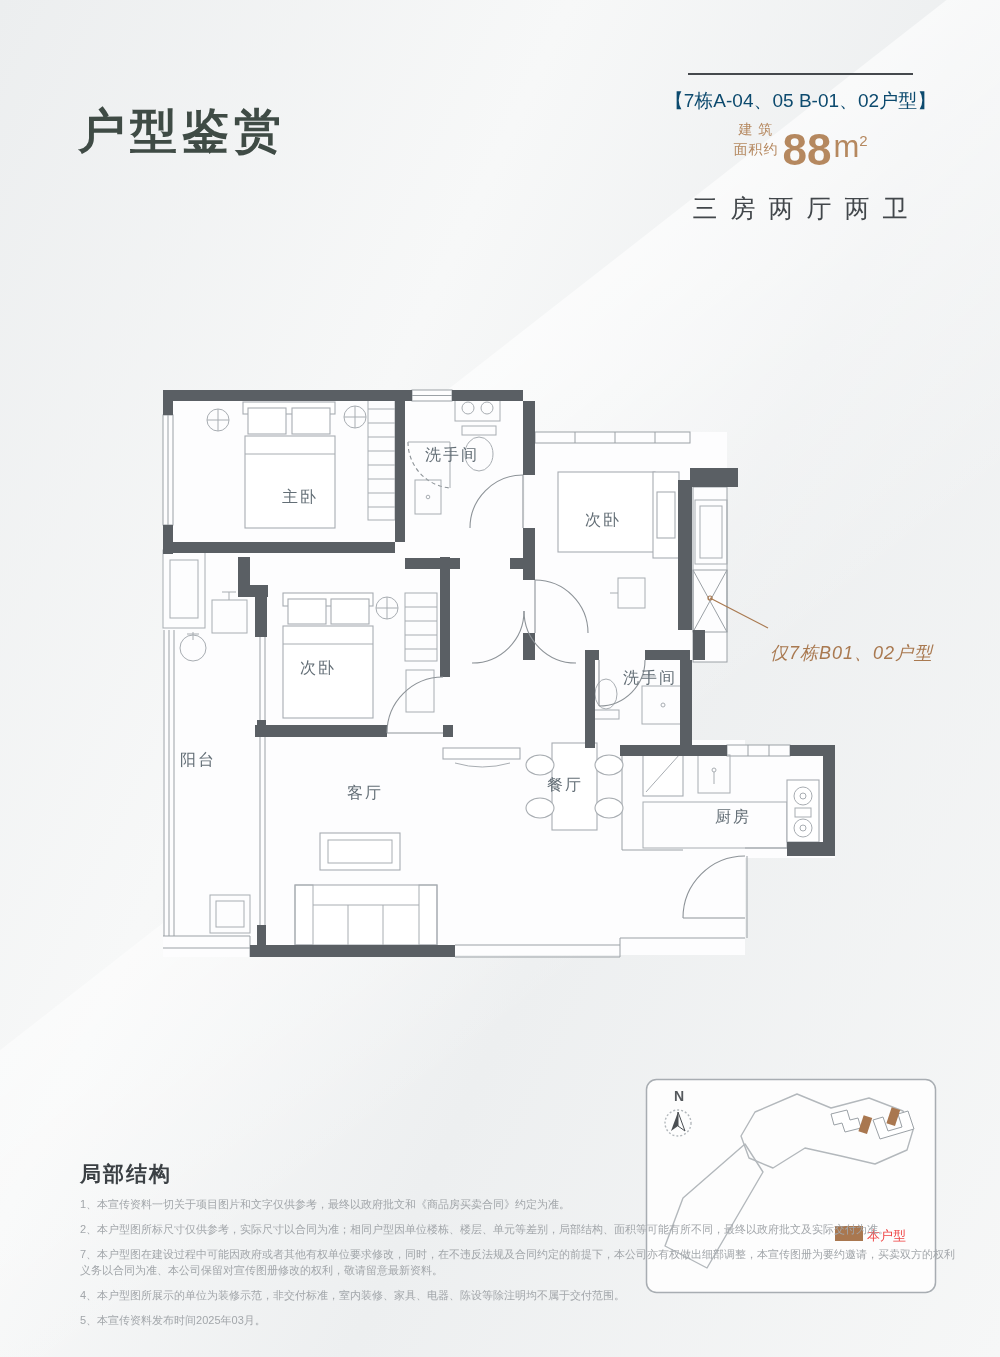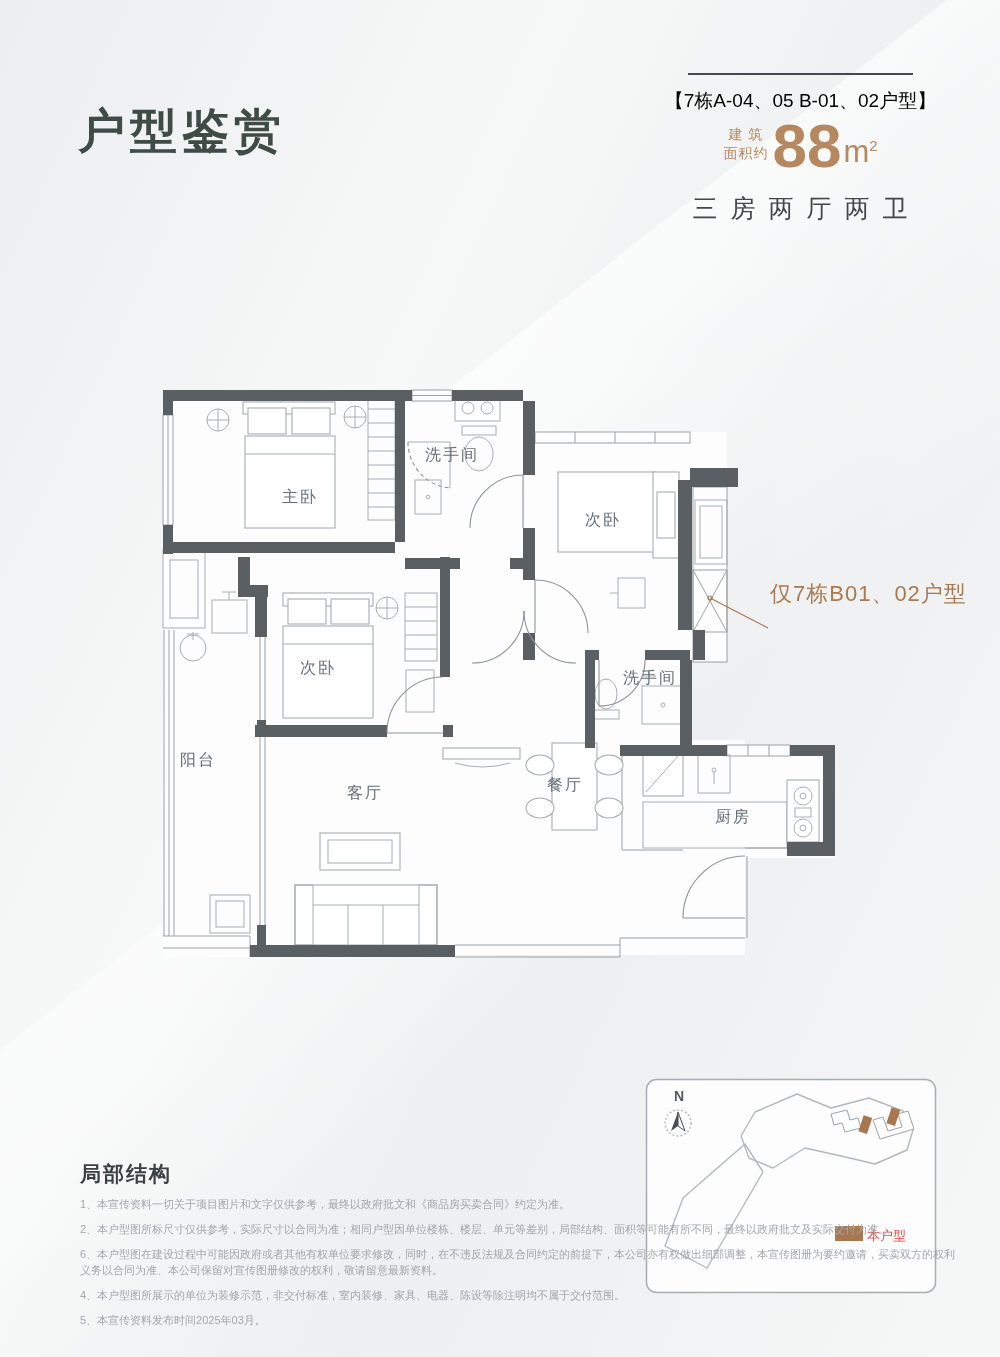--- a/index.html
+++ b/index.html
@@ -10,34 +10,34 @@
   }
   .streak{position:absolute;pointer-events:none;}
   .streak.s1{width:1500px;height:420px;top:-40px;left:320px;transform:rotate(-38deg);
     background:linear-gradient(rgba(255,255,255,.65),rgba(255,255,255,0));}
   .streak.s2{width:1200px;height:300px;top:950px;left:-420px;transform:rotate(-38deg);
     background:linear-gradient(rgba(255,255,255,.5),rgba(255,255,255,0));}
   .page-title{position:absolute;left:78px;top:100px;font-size:47px;font-weight:800;
     color:#3f4b45;letter-spacing:5px;}
   .hdr-line{position:absolute;left:688px;top:73px;width:225px;height:2px;background:#45494d;}
   .unit-code{position:absolute;left:643px;top:88px;width:315px;text-align:center;
-    font-size:19px;color:#000000;white-space:nowrap;}
+    font-size:19px;color:#0c4a6e;white-space:nowrap;}
   .area-row{position:absolute;left:688px;top:120px;width:225px;display:flex;
     justify-content:center;align-items:flex-end;}
   .area-prefix{font-size:14px;color:#b5885f;line-height:1.4;letter-spacing:1px;
     margin:0 4px 9px 0;text-align:center;}
-  .area-value{font-size:62px;font-weight:700;color:#b5885f;line-height:.85;}
+  .area-value{font-size:44px;font-weight:700;color:#b5885f;line-height:.85;}
   .area-unit{font-size:31px;color:#b5885f;margin:0 0 3px 2px;}
   .area-unit sup{font-size:15px;}
   .layout-desc{position:absolute;left:640px;top:192px;width:320px;text-align:center;
     font-size:25px;font-weight:500;color:#42474b;letter-spacing:13px;text-indent:13px;}
   .plan-label{position:absolute;transform:translate(-50%,-50%);font-size:16px;
     color:#636e76;letter-spacing:2px;white-space:nowrap;}
-  .annotation{position:absolute;left:770px;top:579px;font-size:22px;color:#a97950;
-    letter-spacing:1px;white-space:nowrap;}
+  .annotation{position:absolute;left:770px;top:641px;font-size:18px;color:#a97950;
+    letter-spacing:1px;white-space:nowrap;font-style:italic;}
   .notice-title{position:absolute;left:80px;top:1160px;font-size:21px;font-weight:700;
     color:#3b4044;letter-spacing:2px;}
   .notice-items{position:absolute;left:80px;top:1197px;width:885px;}
   .notice-items div{font-size:11px;color:#a2a6aa;line-height:1.45;margin-bottom:9px;}
   svg{position:absolute;}
   .wall{fill:#5a5f64;}
   .thin{stroke:#9ba1a6;stroke-width:1;fill:none;}
   .furn{stroke:#a8adb2;stroke-width:1.1;fill:#ffffff;}
   .furnl{stroke:#a8adb2;stroke-width:1;fill:none;}
   .door{stroke:#8d9398;stroke-width:1.1;fill:none;}
@@ -339,16 +339,16 @@
   </g>
   <rect class="tower" x="190" y="148" width="28" height="15"></rect>
 </svg>
 <div class="map-n">N</div>
 <div class="legend-label" style="left:867px;top:1227px;">本户型</div>
 
 <div class="notice-title">局部结构</div>
 <div class="notice-items">
   <div>1、本宣传资料一切关于项目图片和文字仅供参考，最终以政府批文和《商品房买卖合同》约定为准。</div>
   <div>2、本户型图所标尺寸仅供参考，实际尺寸以合同为准；相同户型因单位楼栋、楼层、单元等差别，局部结构、面积等可能有所不同，最终以政府批文及实际交付为准。</div>
-  <div>6、本户型图在建设过程中可能因政府或者其他有权单位要求修改，同时，在不违反法规及合同约定的前提下，本公司亦有权做出细部调整，本宣传图册为要约邀请，买卖双方的权利义务以合同为准、本公司保留对宣传图册修改的权利，敬请留意最新资料。</div>
+  <div>7、本户型图在建设过程中可能因政府或者其他有权单位要求修改，同时，在不违反法规及合同约定的前提下，本公司亦有权做出细部调整，本宣传图册为要约邀请，买卖双方的权利义务以合同为准、本公司保留对宣传图册修改的权利，敬请留意最新资料。</div>
   <div>4、本户型图所展示的单位为装修示范，非交付标准，室内装修、家具、电器、陈设等除注明均不属于交付范围。</div>
   <div>5、本宣传资料发布时间2025年03月。</div>
 </div>
 
 </body></html>

